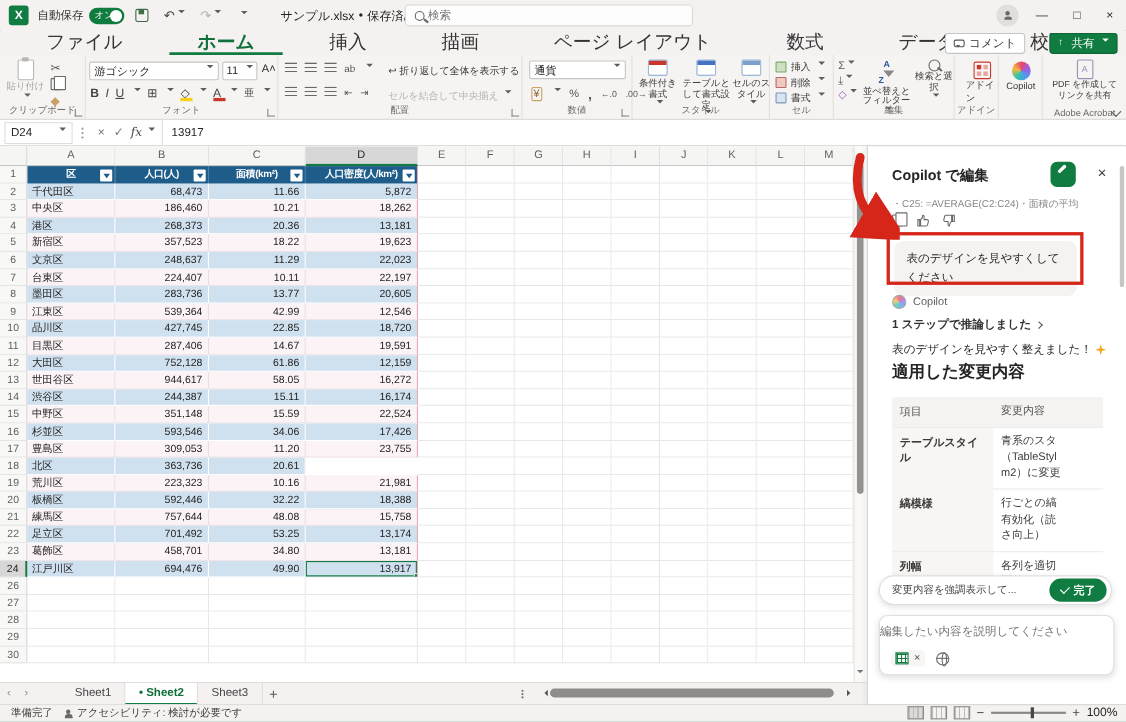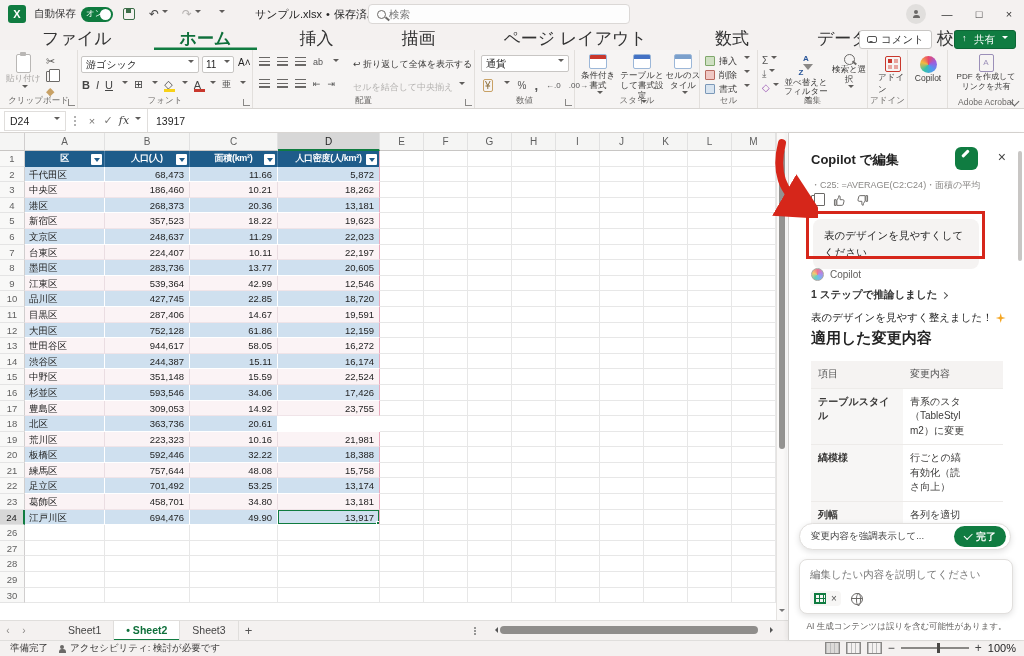--- a/index.html
+++ b/index.html
@@ -179,21 +179,21 @@
   .chg-c1 { width:92px; padding:6px 7px; font-weight:bold; background:#F7F6F5;}
   .chg-row.head .chg-c1 { font-weight:normal; background:#F5F3F2;}
   .chg-c2 { width:100px; padding:6px 7px; white-space:pre-line; line-height:1.45;}
   #pill { position:absolute; left:10px; top:390px; width:212px; height:27px; background:#fff; border:1px solid #E1DFDD;
           border-radius:14px; box-shadow:0 2px 6px rgba(0,0,0,.12); display:flex; align-items:center; padding:0 4px 0 11px;
           font-size:9.5px; color:#444; z-index:6; justify-content:space-between;}
   #done-btn { background:#107C41; color:#fff; border-radius:11px; height:21px; padding:0 10px; display:flex;
               align-items:center; gap:4px; font-size:10px; font-weight:bold;}
   .check { width:8px; height:4.5px; border-left:1.6px solid #fff; border-bottom:1.6px solid #fff; transform:rotate(-45deg); margin-top:-2px;}
   #input-card { position:absolute; left:10px; top:426px; width:214px; height:55px; background:#fff; border:1px solid #E1DFDD;
-                border-radius:8px; box-shadow:0 2px 6px rgba(0,0,0,.12); padding:8px 10px;}
+                border-radius:8px; box-shadow:0 2px 6px rgba(0,0,0,.12); padding:8px 0;}
   #input-card input { border:none; outline:none; width:100%; font-size:10.5px; font-family:inherit; color:#242424; background:transparent;}
   #chip-row { position:absolute; left:10px; bottom:7px; display:flex; align-items:center; gap:10px;}
   .chip { display:flex; align-items:center; gap:5px; padding:2px 4px; border-radius:4px; background:#F7F6F5; font-size:10px; color:#555;}
   .tbl-chip { width:12px; height:11px; border:1.2px solid #107C41;
       background:repeating-linear-gradient(90deg,#107C41 0 1px, transparent 1px 4px), repeating-linear-gradient(#107C41 0 1px, transparent 1px 4px);}
   .globe { width:12px; height:12px; border:1.2px solid #6b6967; border-radius:50%; position:relative;}
   .globe::before{content:''; position:absolute; left:4.2px; top:-1px; width:3px; height:11.5px; border:1px solid #6b6967; border-radius:50%;}
   .globe::after{content:''; position:absolute; left:-1px; top:4.5px; width:11.5px; height:1px; background:#6b6967;}
   #disclaimer { position:absolute; left:0; width:100%; top:488px; text-align:center; font-size:8.5px; color:#605E5C;}
   #pane-scroll { position:absolute; right:2px; top:18px; width:4px; height:110px; background:#C8C6C4; border-radius:2px;}
@@ -727,21 +727,21 @@
           <div class="ecell" style="width: 44px;"></div>
           <div class="ecell" style="width: 44px;"></div>
           <div class="ecell" style="width: 44px;"></div>
           <div class="ecell" style="width: 44px;"></div>
           <div class="ecell" style="width: 44px;"></div>
         </div>
         <div class="grow">
           <div class="rowh">17</div>
           <div class="cell lite txt" style="width: 80px;">豊島区</div>
           <div class="cell lite num" style="width: 85px;">309,053</div>
-          <div class="cell lite num" style="width: 88px;">14.92</div>
+          <div class="cell lite num" style="width: 88px;">11.20</div>
           <div class="cell lite num dcol" style="width: 102px;">23,755</div>
           <div class="ecell" style="width: 44px;"></div>
           <div class="ecell" style="width: 44px;"></div>
           <div class="ecell" style="width: 44px;"></div>
           <div class="ecell" style="width: 44px;"></div>
           <div class="ecell" style="width: 44px;"></div>
           <div class="ecell" style="width: 44px;"></div>
           <div class="ecell" style="width: 44px;"></div>
           <div class="ecell" style="width: 44px;"></div>
           <div class="ecell" style="width: 44px;"></div>
@@ -1046,21 +1046,20 @@
     <div id="input-card">
       <input placeholder="編集したい内容を説明してください" style="">
       <div id="chip-row">
         <span class="chip">
           <span class="tbl-chip"></span>
           <span>×</span>
         </span>
         <span class="globe"></span>
       </div>
     </div>
-    <div id="disclaimer">AI 生成コンテンツは誤りを含む可能性があります。</div>
     <div id="pane-scroll"></div>
   </div>
 
   <div id="red-box"></div>
   <svg id="red-arrow" width="46" height="80" viewBox="0 0 46 80">
     <defs>
         <marker id="ah" markerWidth="6" markerHeight="6" refX="3" refY="3" orient="auto">
           <path d="M0,0 L6,3 L0,6 z" fill="#D6261A"></path>
         </marker>
       </defs>

